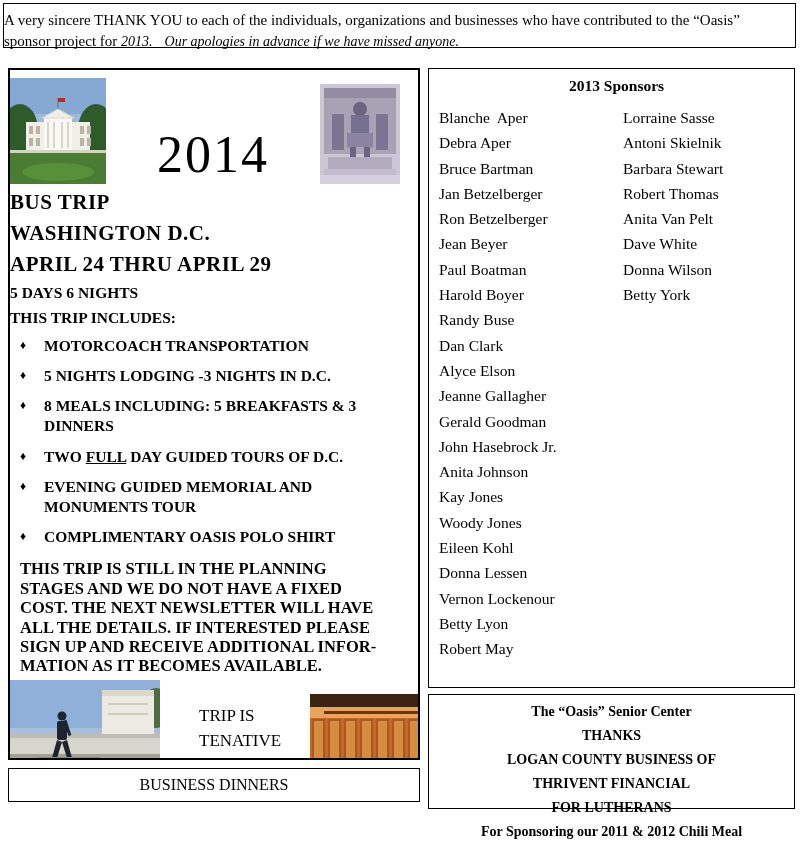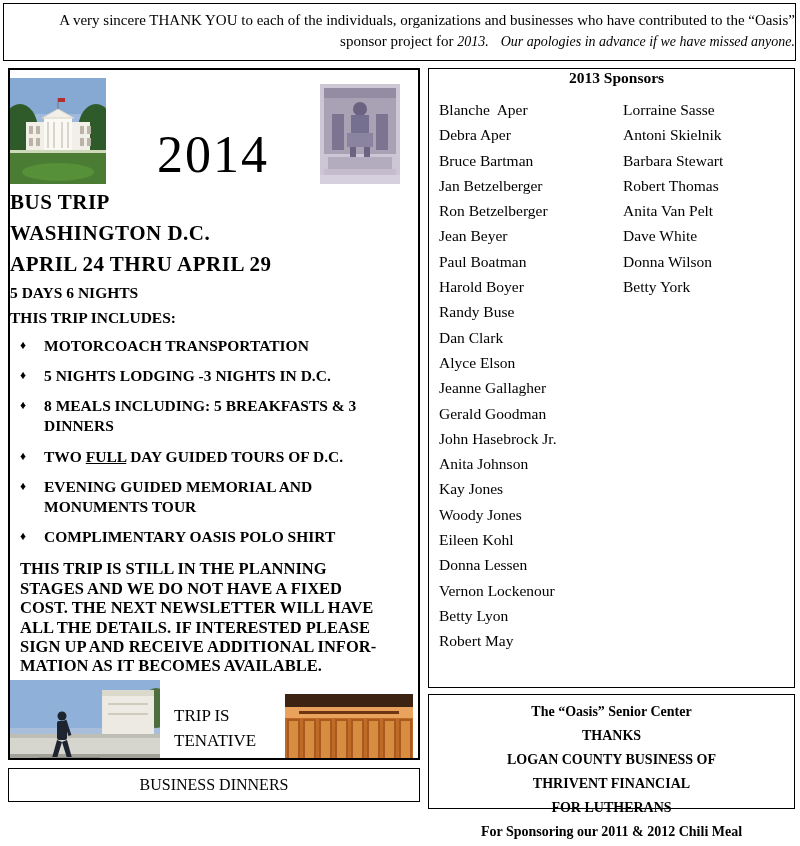--- a/index.html
+++ b/index.html
@@ -4,22 +4,22 @@
 <style>
   * { margin:0; padding:0; box-sizing:border-box; }
   html,body { background:#fff; }
   body {
     width:800px; height:846px; position:relative;
     font-family:"Liberation Serif", serif; color:#000;
   }
 
   
   .banner {
-    position:absolute; left:3px; top:3px; width:793px; height:58px;
-    border:1px solid #000; text-align:right; padding-top:6px;
+    position:absolute; left:3px; top:3px; width:793px; height:45px;
+    border:1px solid #000; text-align:left; padding-top:6px;
     font-size:15px; line-height:1.4;
   }
   .banner .it { font-style:italic; font-size:14px; }
   .gap { display:inline-block; width:12px; }
 
   
   .trip-box {
     position:absolute; left:8px; top:68px; width:412px; height:692px;
     border:2px solid #000; overflow:hidden;
   }
@@ -34,35 +34,35 @@
   .h-big   { text-align:left; font-weight:bold; font-size:21px; margin-top:6px; letter-spacing:.5px; }
   .h-small { font-weight:bold; font-size:15.5px; margin-top:7px; }
 
   .bullets { list-style:none; padding:9px 8px 0 10px; }
   .bullets li { display:flex; font-weight:bold; font-size:15.5px; line-height:1.3; margin-bottom:10px; }
   .diamond { width:24px; flex:none; font-size:12px; padding-top:2px; }
   .ul { text-decoration:underline; }
 
   .note { font-weight:bold; font-size:16.5px; line-height:1.18; padding:2px 10px 0 10px; }
 
-  .bottom-row { display:flex; margin-top:4px; }
+  .bottom-row { display:flex; margin-top:4px;gap:25px; }
   .guard-img { width:150px; height:100px; flex:none; display:block; }
   .tentative { flex:1; font-size:17px; line-height:1.45; padding:24px 4px 0 14px; }
   .court-img { width:128px; height:88px; flex:none; display:block; margin:14px 5px 0 0; }
 
   
   .biz-box {
     position:absolute; left:8px; top:768px; width:412px; height:34px;
     border:1px solid #000; text-align:center; font-size:16px; padding-top:7px;
   }
 
   
   .sponsor-box {
     position:absolute; left:428px; top:68px; width:367px; height:620px;
-    border:1px solid #000; padding:0 0 0 10px; overflow:hidden;
+    border:1px solid #000; padding:8px 0 0 10px; overflow:hidden;
   }
   .sponsor-title { text-align:center; font-weight:bold; font-size:15.5px; margin-bottom:10px; }
   .sponsor-cols { display:flex; }
   .scol { font-size:15.5px; line-height:25.3px; white-space:pre; }
   .scol-1 { width:178px; }
   .scol-2 { padding-left:6px; }
 
   
   .thanks-box {
     position:absolute; left:428px; top:694px; width:367px; height:115px;

